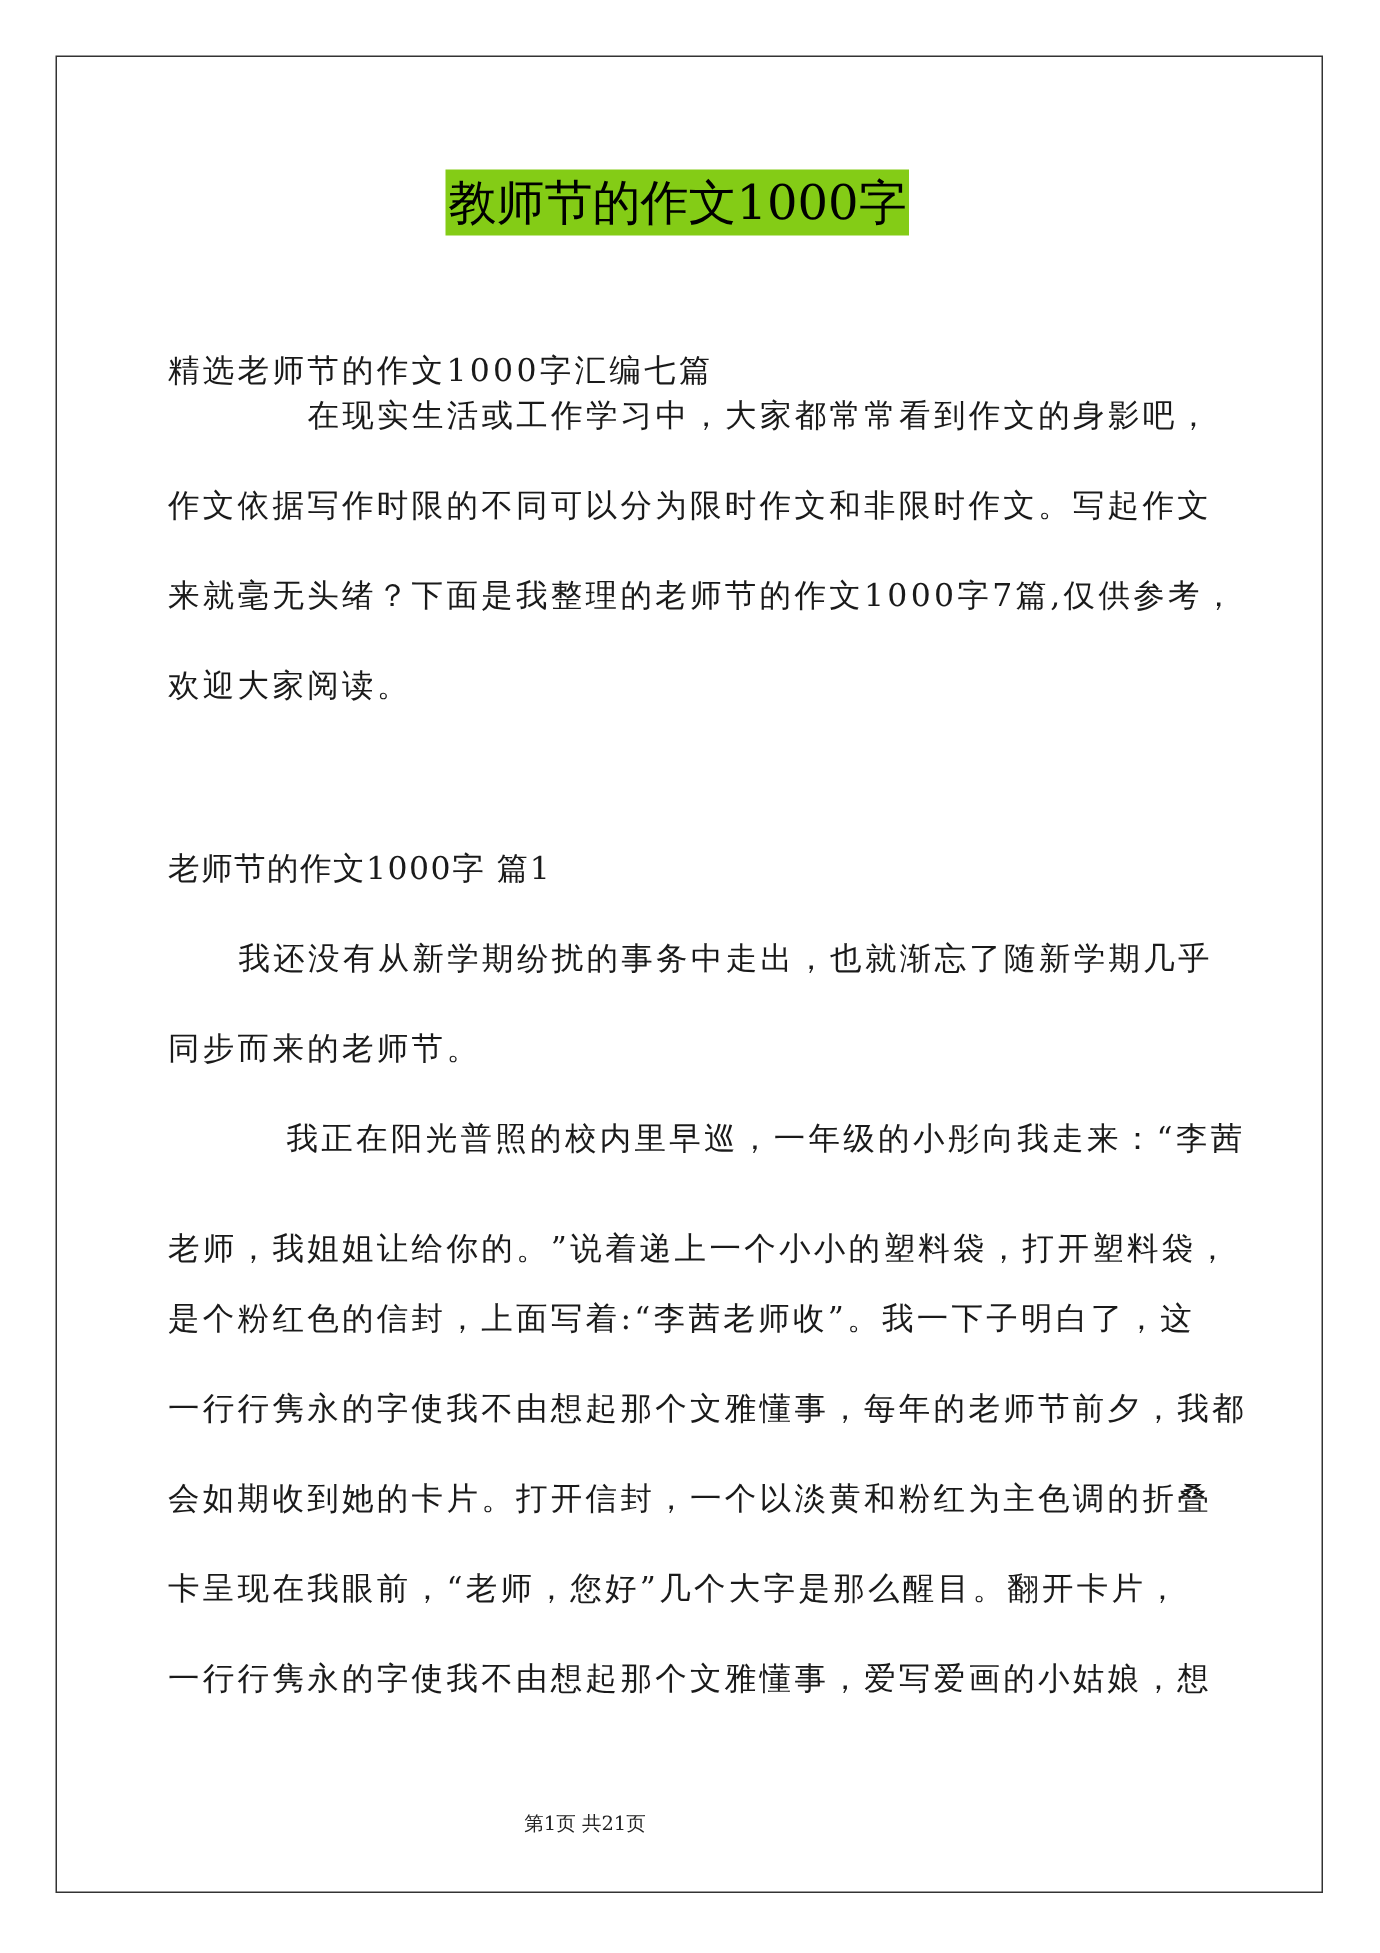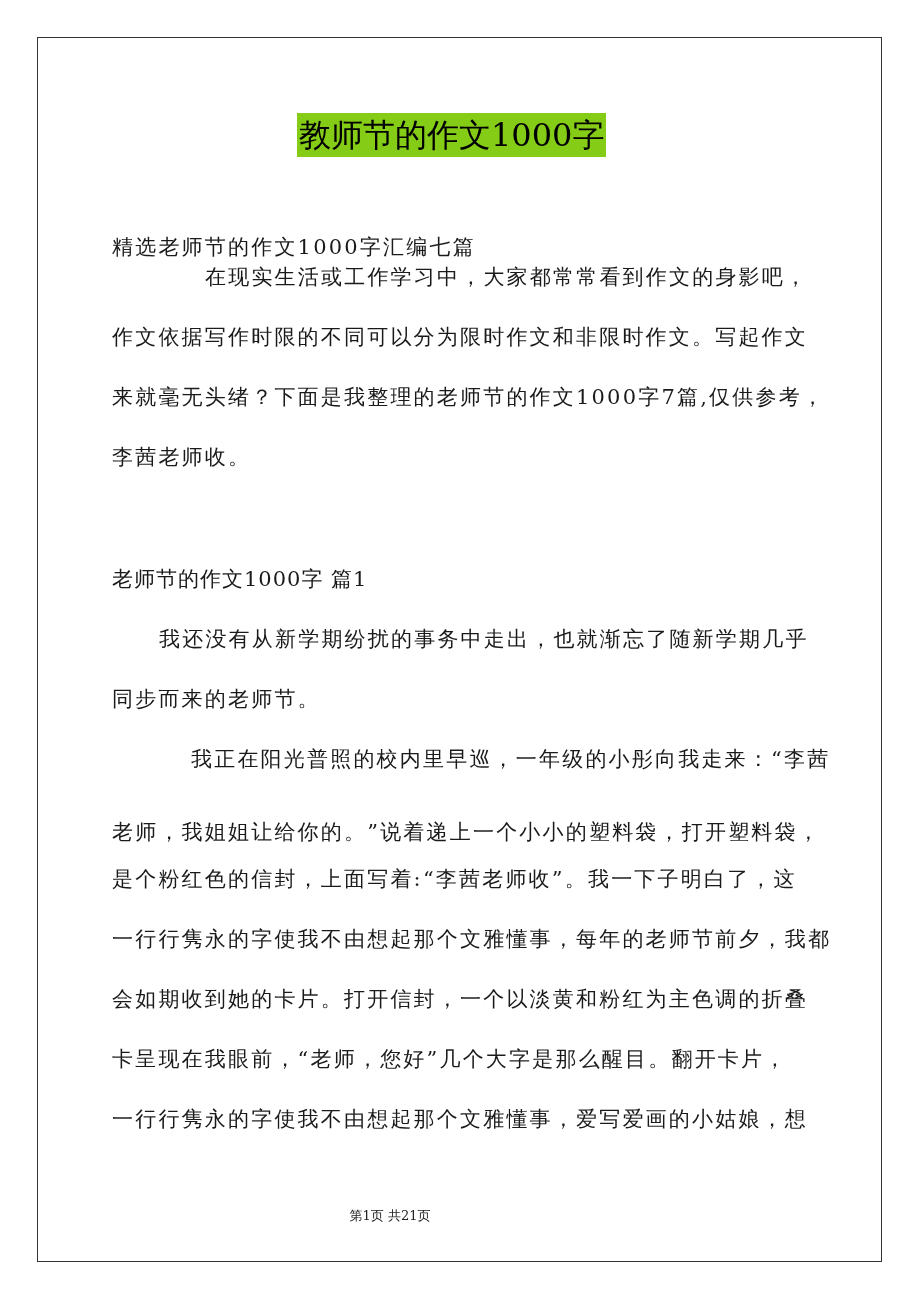--- a/index.html
+++ b/index.html
@@ -14,21 +14,21 @@
 
 <div class="frame"></div>
 
 <div class="title">教师节的作文1000字</div>
 
 <div class="line" style="top:193px;margin-top:40px;">精选老师节的作文1000字汇编七篇</div>
 
 <div class="line" style="top:263px; left:205px;">在现实生活或工作学习中，大家都常常看到作文的身影吧，</div>
 <div class="line" style="top:323px;text-align:center;">作文依据写作时限的不同可以分为限时作文和非限时作文。写起作文</div>
 <div class="line" style="top:383px;">来就毫无头绪？下面是我整理的老师节的作文1000字7篇,仅供参考，</div>
-<div class="line" style="top:443px;">李茜老师收。</div>
+<div class="line" style="top:443px;">欢迎大家阅读。</div>
 
 <div class="line" style="top:565px; letter-spacing:1px;">老师节的作文1000字  篇1</div>
 
 <div class="line" style="top:625px; left:159px;">我还没有从新学期纷扰的事务中走出，也就渐忘了随新学期几乎</div>
 <div class="line" style="top:685px;">同步而来的老师节。</div>
 
 <div class="line" style="top:745px; left:159px;margin-left:32px;">我正在阳光普照的校内里早巡，一年级的小彤向我走来：“李茜</div>
 <div class="line" style="top:805px;margin-top:13px;">老师，我姐姐让给你的。”说着递上一个小小的塑料袋，打开塑料袋，</div>
 <div class="line" style="top:865px;">是个粉红色的信封，上面写着:“李茜老师收”。我一下子明白了，这</div>
 <div class="line" style="top:925px;">一行行隽永的字使我不由想起那个文雅懂事，每年的老师节前夕，我都</div>

